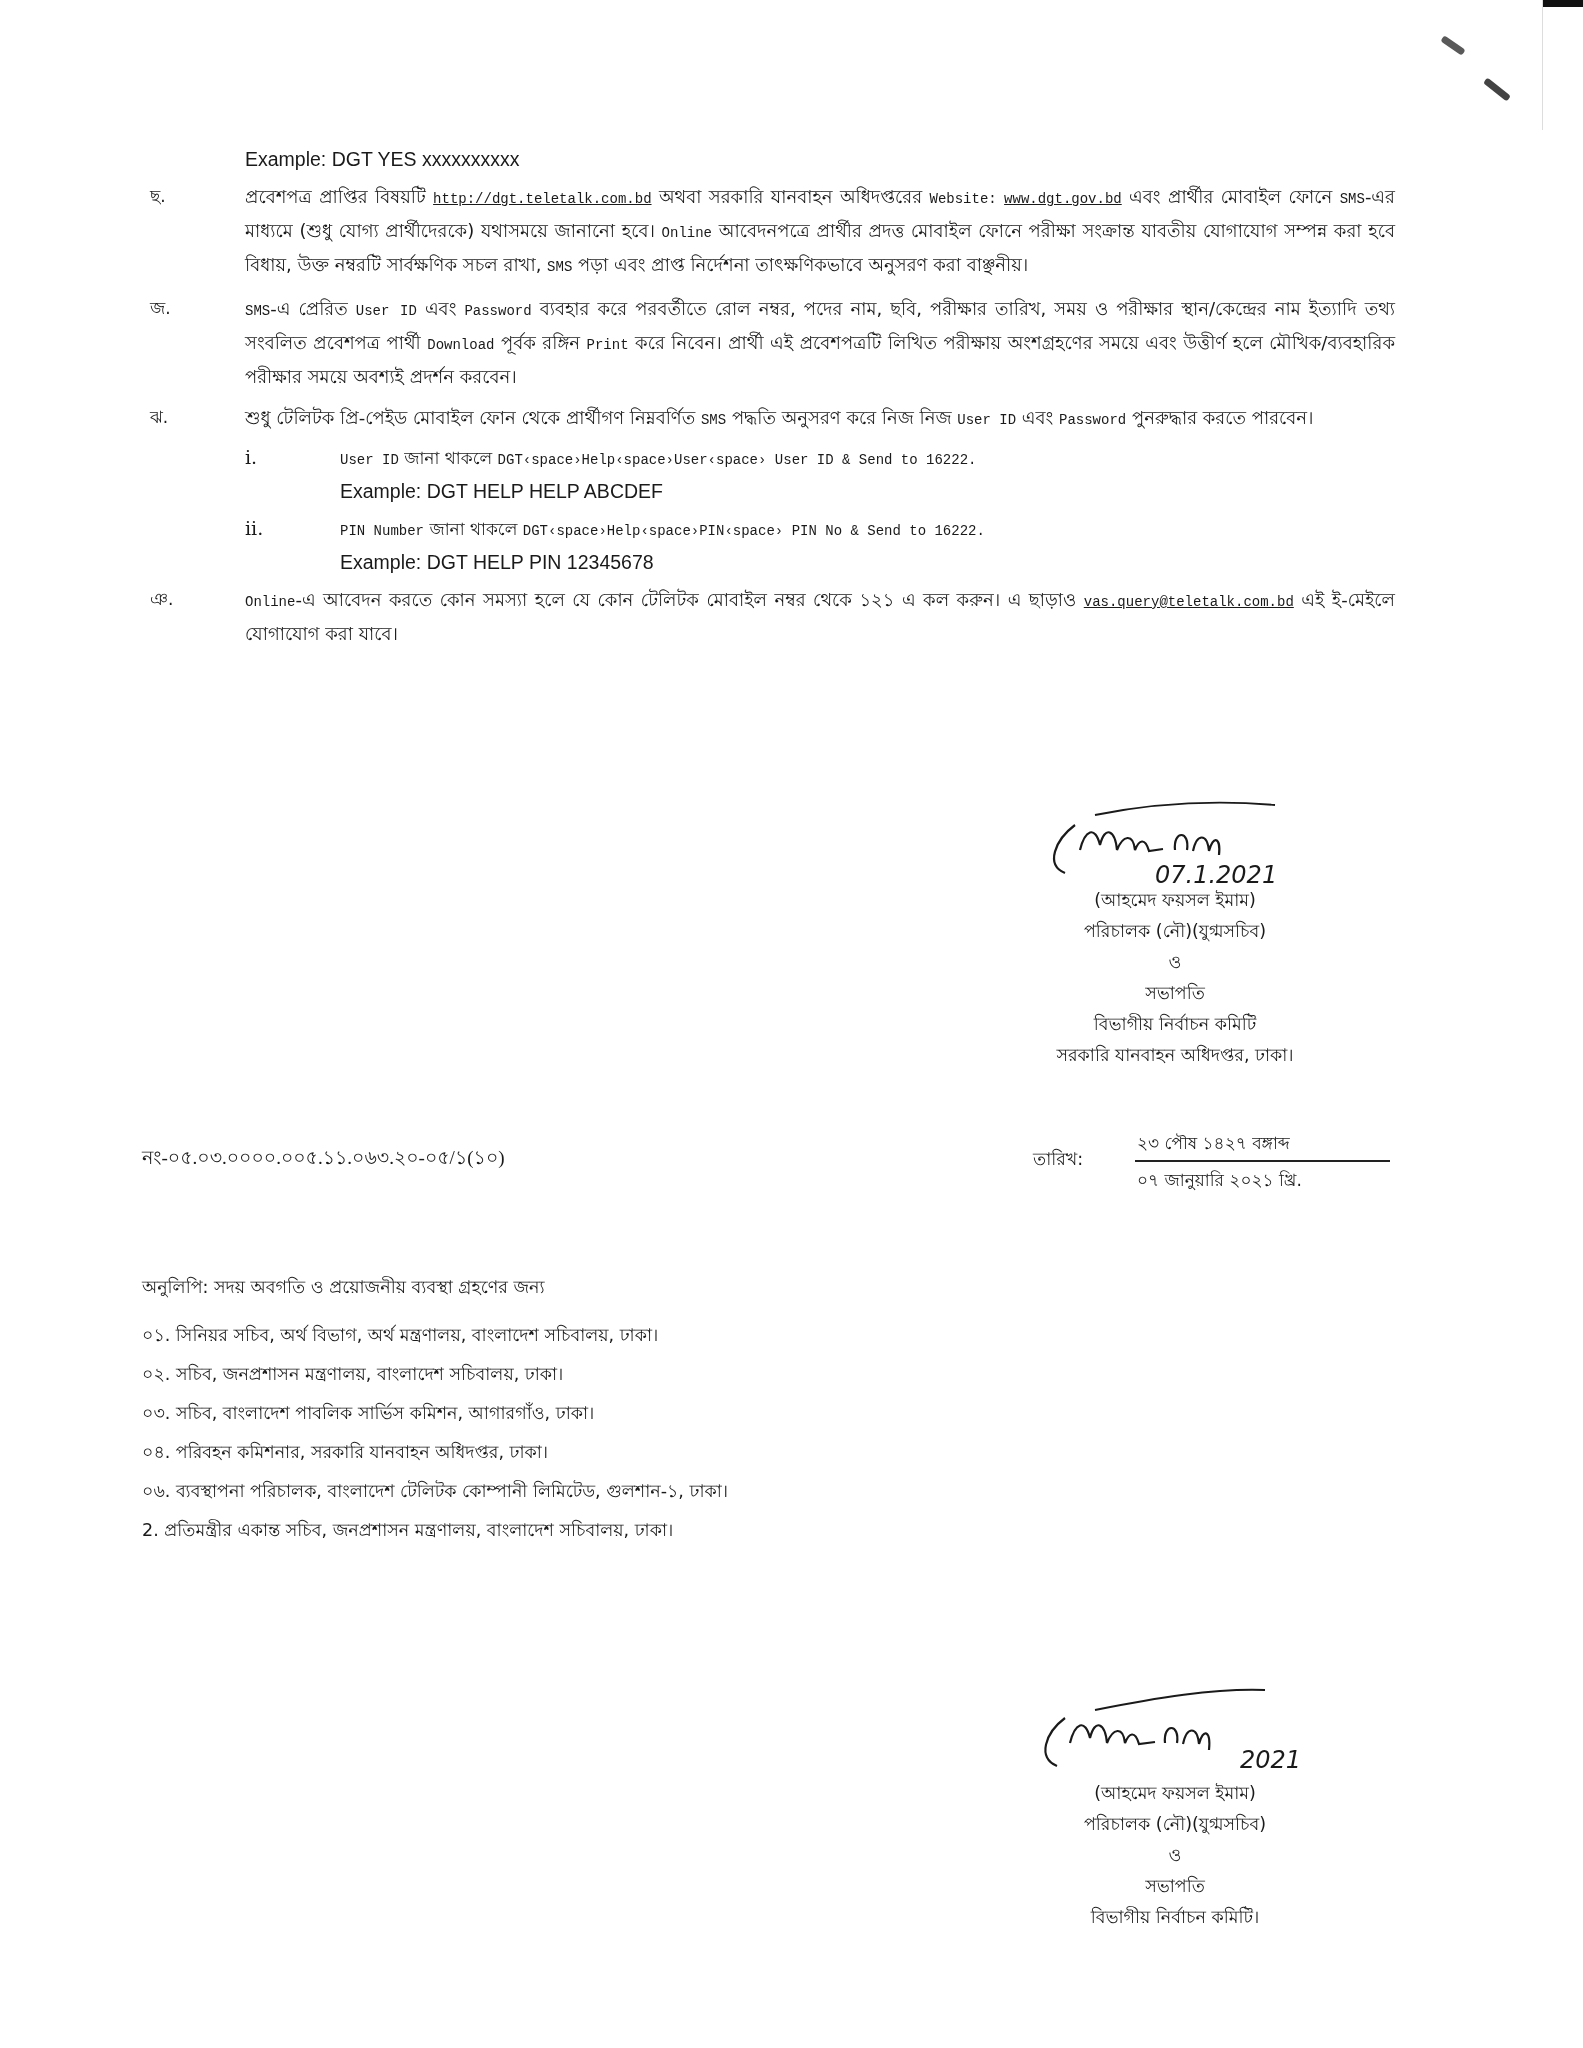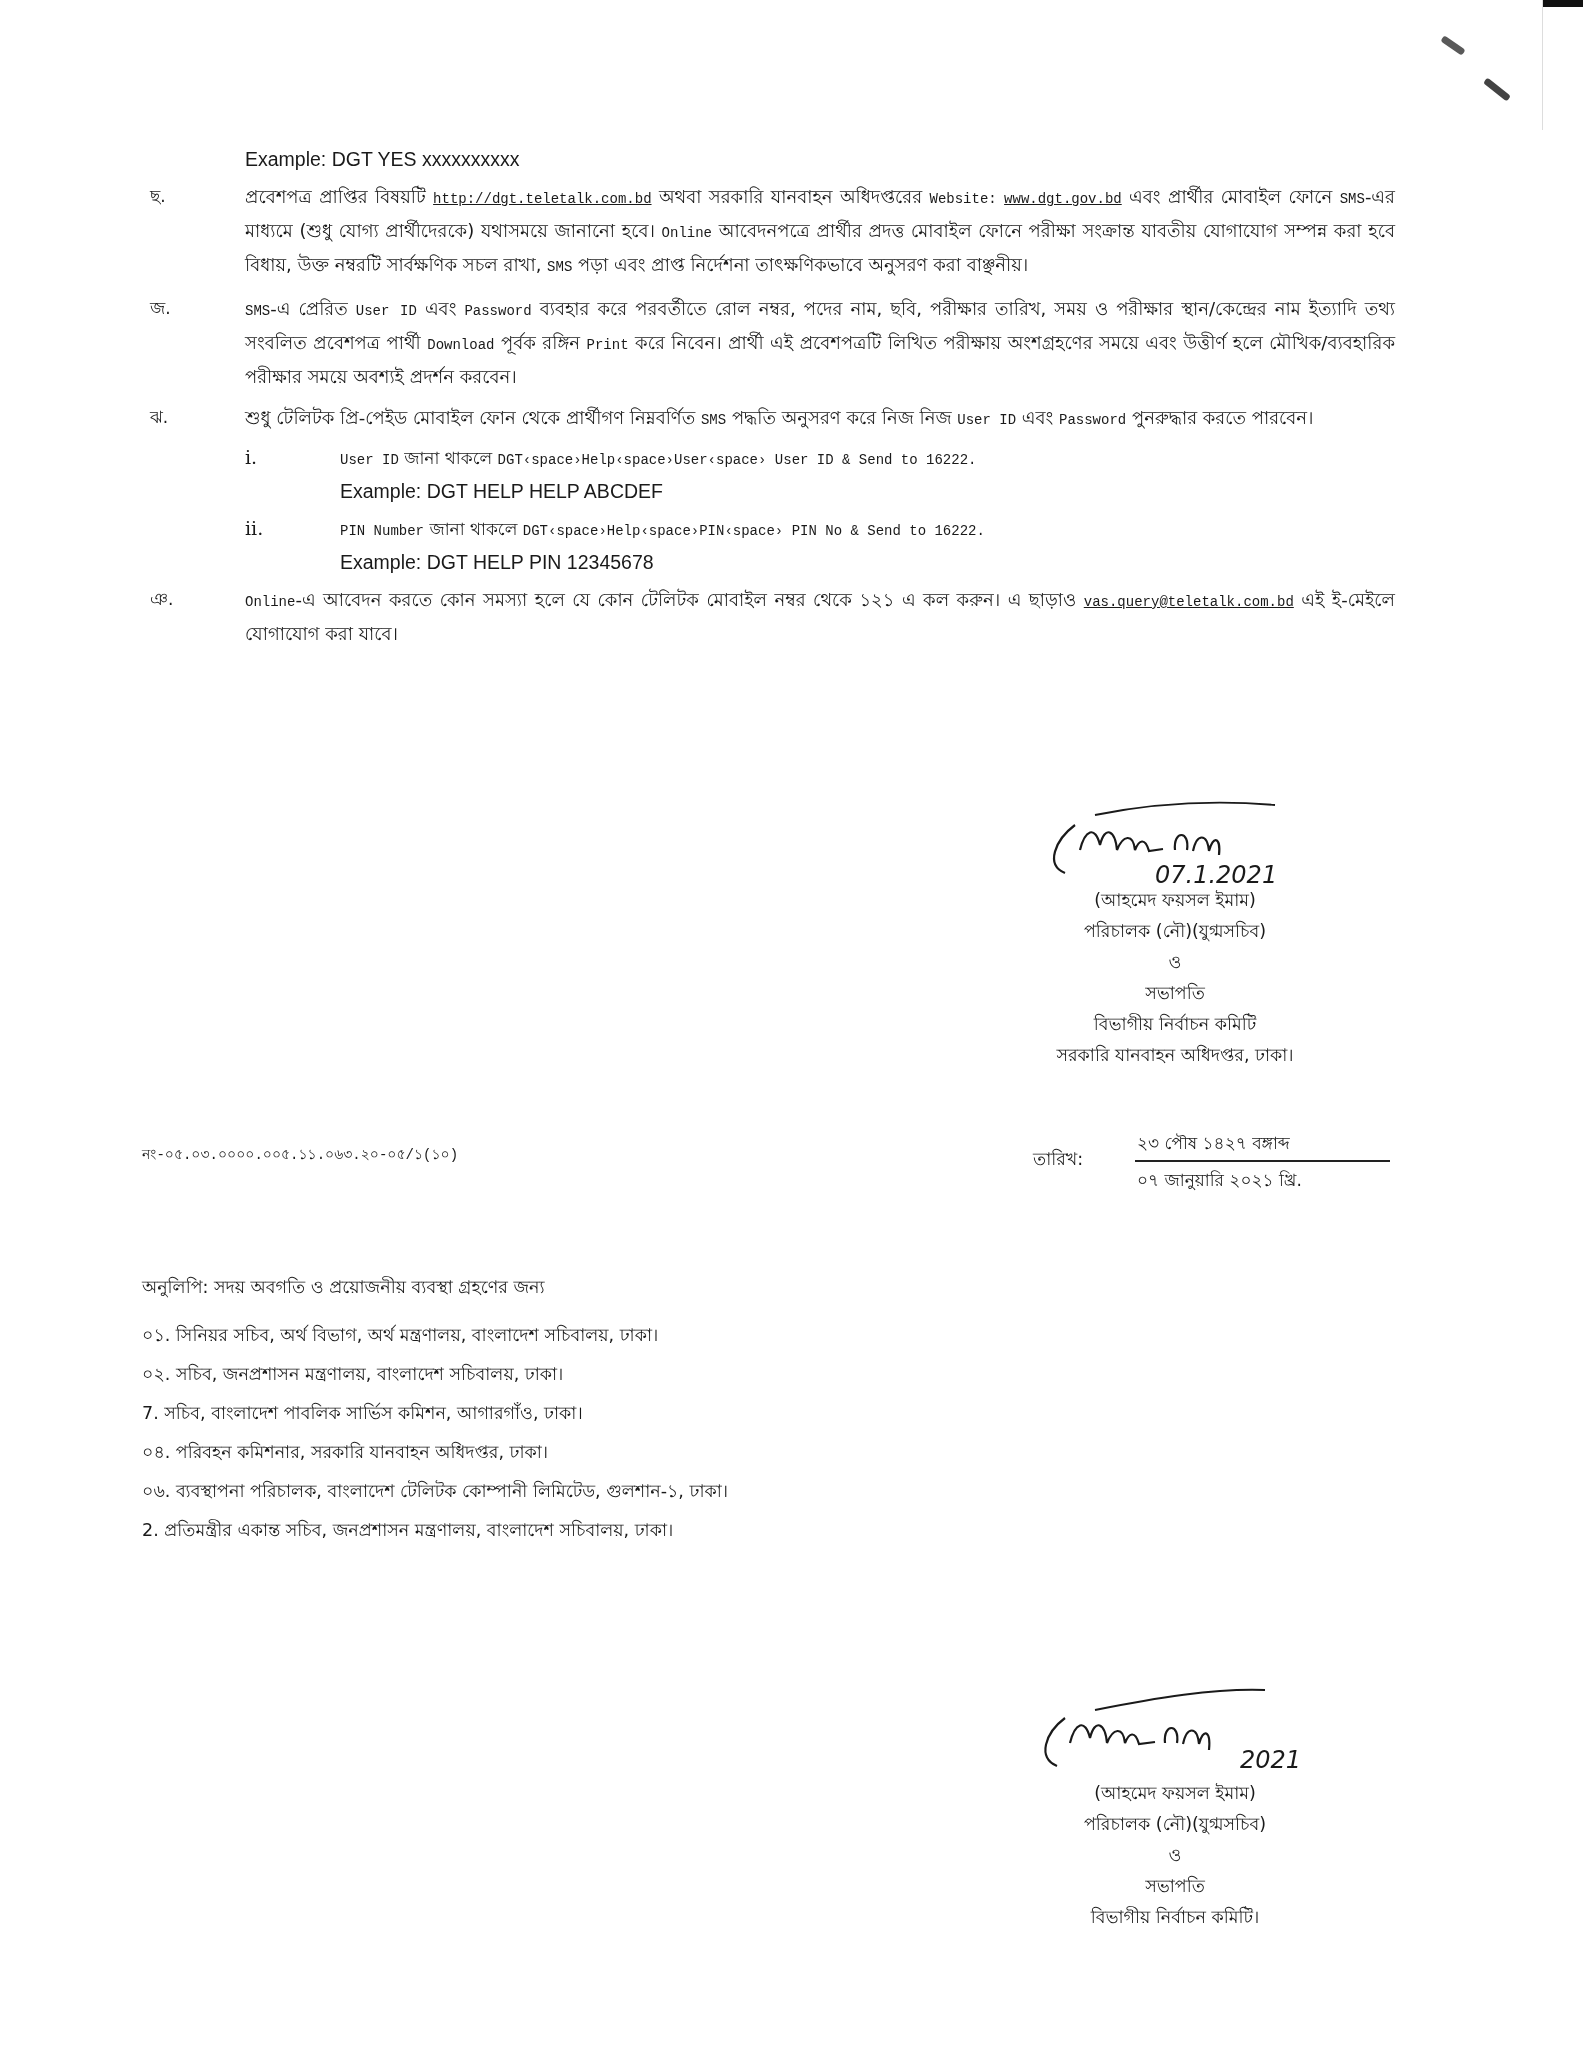--- a/index.html
+++ b/index.html
@@ -19,21 +19,21 @@
   .latin { font-family: Liberation Mono, monospace; font-size: 14px; }
   .u { text-decoration: underline; }
   .example { font-family: Liberation Sans, sans-serif; font-size: 19.5px; }
 
   .sub { position: relative; padding-left: 190px; }
   .sub .sub-marker { position: absolute; left: 95px; top: 0; font-family: "DejaVu Serif", serif; font-size: 19px; }
 
   .sig { position: absolute; text-align: center; font-family: "DejaVu Sans", sans-serif; font-size: 17.5px; line-height: 31px; }
   .sig svg { display: block; margin: 0 auto; }
 
-  .memo { position: absolute; left: 142px; top: 1143px; font-family: Liberation Mono, monospace; font-size: 14px; }
+  .memo { position: absolute; left: 142px; top: 1143px; font-family: Liberation Serif, serif; font-size: 19px; }
   .date-label { position: absolute; left: 1033px; top: 1146px; font-family: "DejaVu Sans", sans-serif; font-size: 17.5px; }
   .date-box { position: absolute; left: 1135px; top: 1128px; width: 255px; font-family: "DejaVu Sans", sans-serif; font-size: 17px; text-align: left; }
   .date-top { padding-left: 2px; height: 30px; line-height: 30px; }
   .date-rule { height: 1.5px; background: #222; margin: 2px 0 4px 0; }
   .date-bottom { padding-left: 2px; line-height: 28px; }
 
   .copies { position: absolute; left: 142px; top: 1272px; font-family: "DejaVu Sans", sans-serif; font-size: 17.5px; }
   .copies .heading { margin-bottom: 14px; line-height: 30px; }
   .copies .item { line-height: 39px; white-space: nowrap; }
 </style>
@@ -116,21 +116,21 @@
 <div class="date-box">
   <div class="date-top">২৩ পৌষ ১৪২৭ বঙ্গাব্দ</div>
   <div class="date-rule"></div>
   <div class="date-bottom">০৭ জানুয়ারি ২০২১ খ্রি.</div>
 </div>
 
 <div class="copies">
   <div class="heading">অনুলিপি: সদয় অবগতি ও প্রয়োজনীয় ব্যবস্থা গ্রহণের জন্য</div>
   <div class="item">০১. সিনিয়র সচিব, অর্থ বিভাগ, অর্থ মন্ত্রণালয়, বাংলাদেশ সচিবালয়, ঢাকা।</div>
   <div class="item">০২. সচিব, জনপ্রশাসন মন্ত্রণালয়, বাংলাদেশ সচিবালয়, ঢাকা।</div>
-  <div class="item">7. সচিব, বাংলাদেশ পাবলিক সার্ভিস কমিশন, আগারগাঁও, ঢাকা।</div>
+  <div class="item">০৩. সচিব, বাংলাদেশ পাবলিক সার্ভিস কমিশন, আগারগাঁও, ঢাকা।</div>
   <div class="item">০৪. পরিবহন কমিশনার, সরকারি যানবাহন অধিদপ্তর, ঢাকা।</div>
   <div class="item">০৬. ব্যবস্থাপনা পরিচালক, বাংলাদেশ টেলিটক কোম্পানী লিমিটেড, গুলশান-১, ঢাকা।</div>
   <div class="item">2. প্রতিমন্ত্রীর একান্ত সচিব, জনপ্রশাসন মন্ত্রণালয়, বাংলাদেশ সচিবালয়, ঢাকা।</div>
 </div>
 
 <div class="sig" style="left:1010px;top:1688px;width:330px;">
   <svg width="300" height="90" viewBox="0 0 300 90">
     <path d="M40 30 C 20 45, 12 70, 32 78" fill="none" stroke="#1a1a1a" stroke-width="2.2"></path>
     <path d="M45 55 C 50 35, 60 30, 65 50 C 70 30, 80 35, 82 55 C 88 40, 98 38, 100 55 C 104 45, 110 42, 114 56 L 130 54" fill="none" stroke="#1a1a1a" stroke-width="2.2"></path>
     <path d="M140 55 C 138 35, 155 35, 152 55 M 158 56 C 162 38, 172 38, 174 56 C 178 40, 186 42, 184 62" fill="none" stroke="#1a1a1a" stroke-width="2.2"></path>

